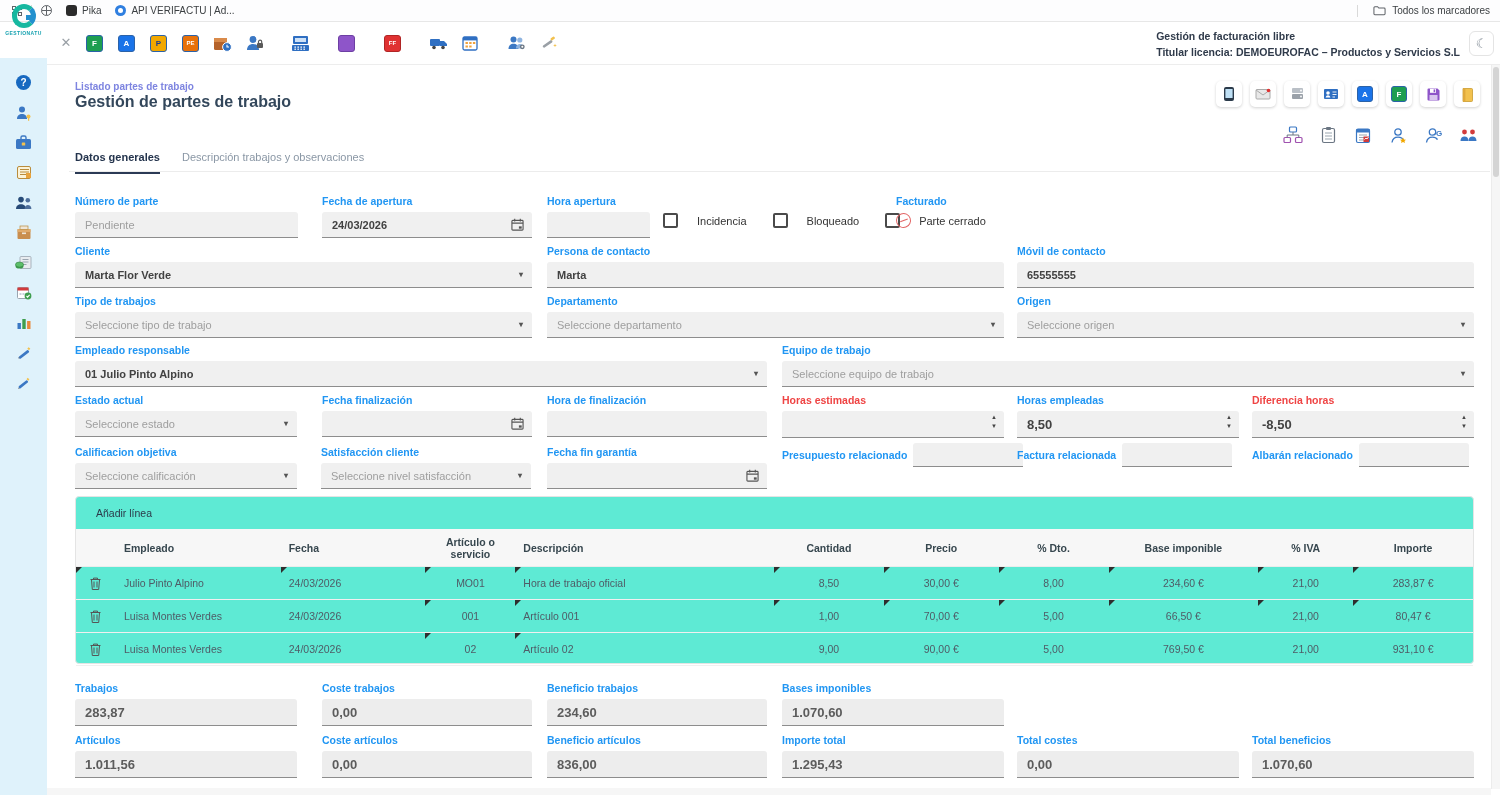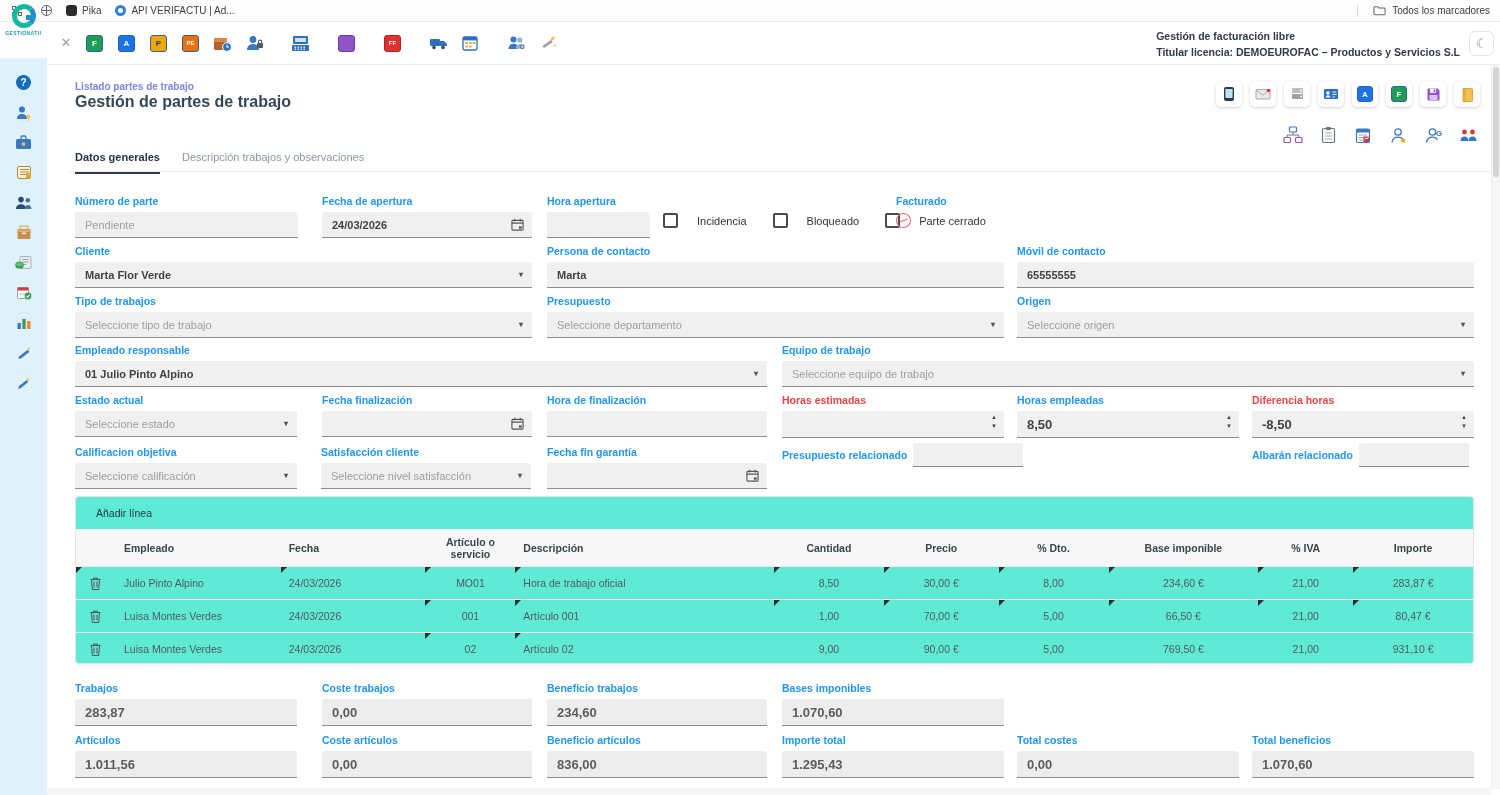--- a/index.html
+++ b/index.html
@@ -497,21 +497,21 @@
     </div>
 
     <div class="field" style="left:28px;top:230px;width:457px">
       <label>Tipo de trabajos</label>
       <div class="inputbox">
           <span class="ph">Seleccione tipo de trabajo</span>
           <span class="dd-arrow">▾</span>
         </div>
     </div>
     <div class="field" style="left:500px;top:230px;width:457px">
-      <label>Presupuesto</label>
+      <label>Departamento</label>
       <div class="inputbox">
           <span class="ph">Seleccione departamento</span>
           <span class="dd-arrow">▾</span>
         </div>
     </div>
     <div class="field" style="left:970px;top:230px;width:457px">
       <label>Origen</label>
       <div class="inputbox">
           <span class="ph">Seleccione origen</span>
           <span class="dd-arrow">▾</span>
@@ -608,20 +608,26 @@
           <span></span>
         <svg class="cal-ic" viewBox="0 0 14 14">
             <rect x="1" y="2.5" width="12" height="10.5" rx="1" fill="none" stroke="#555" stroke-width="1.2"></rect>
             <path d="M4 .8v3M10 .8v3M1 5.5h12" stroke="#555" stroke-width="1.2"></path>
             <rect x="8.5" y="9" width="3" height="2.5" fill="#555"></rect>
           </svg>
       </div>
     </div>
     <div class="inline-field" style="left:735px;top:378px">
       <label>Presupuesto relacionado</label>
+      <div class="inputbox">
+          <span></span>
+        </div>
+    </div>
+    <div class="inline-field" style="left:970px;top:378px">
+      <label>Factura relacionada</label>
       <div class="inputbox">
           <span></span>
         </div>
     </div>
     <div class="inline-field" style="left:1205px;top:378px">
       <label>Albarán relacionado</label>
       <div class="inputbox">
           <span></span>
         </div>
     </div>

